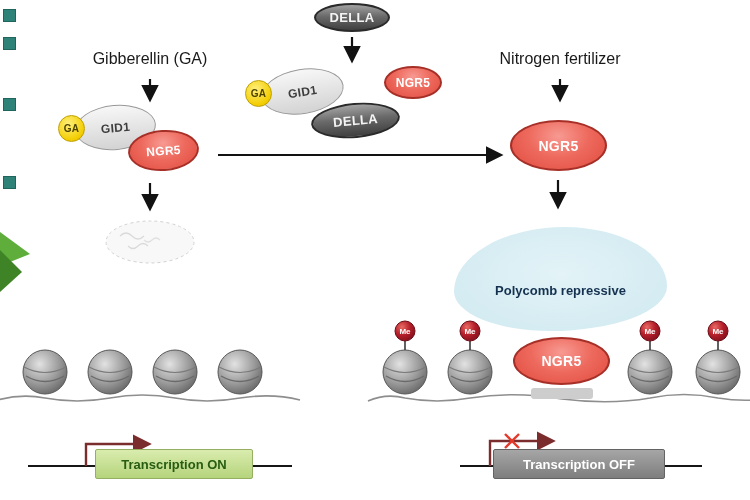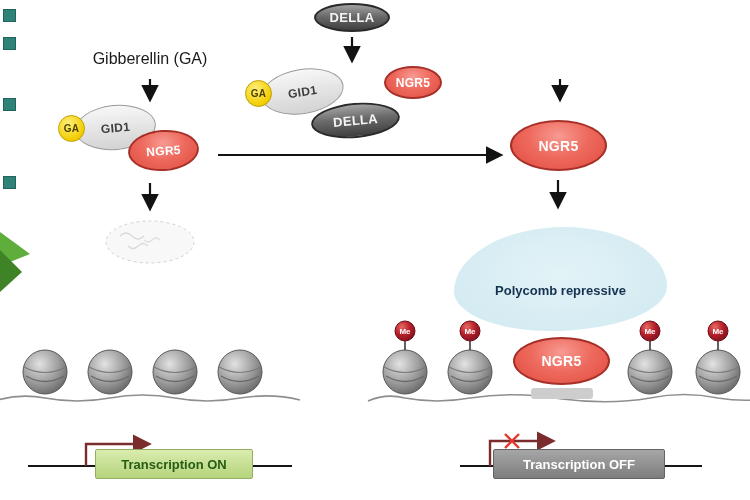--- a/index.html
+++ b/index.html
@@ -102,20 +102,21 @@
     <use href="#nucleo" x="650" y="372"></use>
     <use href="#nucleo" x="718" y="372"></use>
   </svg>
 
   <div class="edge-sq" style="top:9px"></div>
   <div class="edge-sq" style="top:37px"></div>
   <div class="edge-sq" style="top:98px"></div>
   <div class="edge-sq" style="top:176px"></div>
 
   <div class="lbl" style="left:80px; top:50px; width:140px;">Gibberellin (GA)</div>
+  <div class="lbl" style="left:490px; top:50px; width:140px;">Nitrogen fertilizer</div>
 
   <div class="ellipse gray-dark" style="left:314px; top:3px; width:76px; height:29px; font-size:13px;">DELLA</div>
 
   <div class="ellipse red" style="left:384px; top:66px; width:58px; height:33px; font-size:12px;">NGR5</div>
 
   <div class="ellipse gray-light" style="left:261px; top:69px; width:83px; height:45px; font-size:12px; transform:rotate(-9deg);">GID1</div>
   <div class="ellipse ga-circle" style="left:245px; top:80px; width:27px; height:27px; font-size:10px; z-index:4;">GA</div>
   <div class="ellipse gray-dark" style="left:311px; top:103px; width:89px; height:35px; font-size:13px; transform:rotate(-5deg); z-index:4;">DELLA</div>
 
   <div class="ellipse gray-light" style="left:75px; top:105px; width:81px; height:45px; font-size:12px; transform:rotate(-5deg);">GID1</div>

